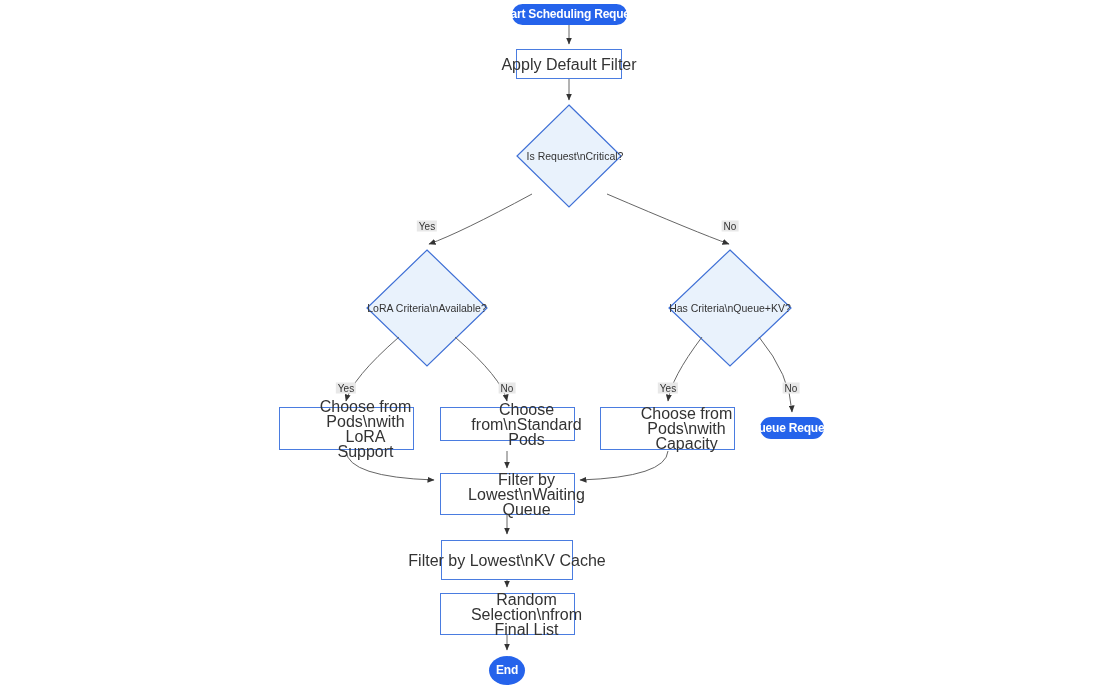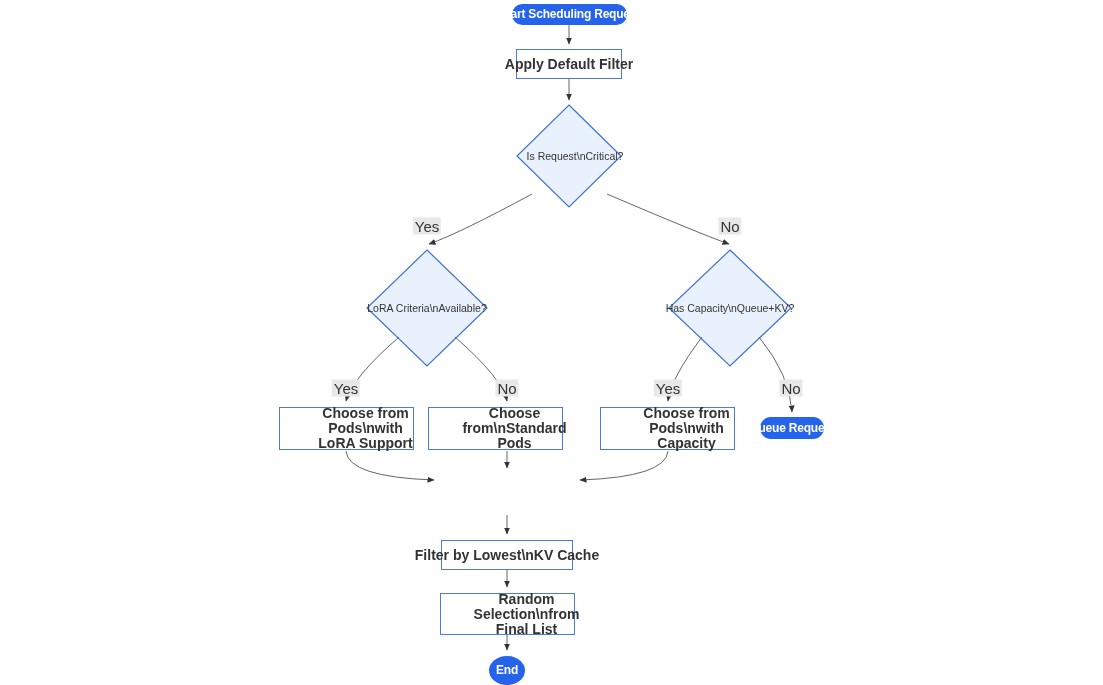--- a/index.html
+++ b/index.html
@@ -5,48 +5,48 @@
   html,body { margin:0; padding:0; background:#fff; }
   #canvas {
     position:relative; width:1103px; height:685px; background:#ffffff;
     font-family:"Liberation Sans", sans-serif; color:#333; overflow:hidden;
   }
   #edges { position:absolute; left:0; top:0; width:1103px; height:685px; }
 
   .node {
     position:absolute; box-sizing:border-box;
     display:flex; align-items:center; justify-content:center;
-    text-align:center; font-size:14px; line-height:15px; color:#333;font-weight:bold;
+    text-align:center; font-size:16px; line-height:15px; color:#333;
   }
   .rect { background:#ffffff; border:1px solid #4a7ce0; }
   .pill {
     background:#2563eb; color:#ffffff; font-weight:bold;
     font-size:12px; white-space:nowrap; letter-spacing:-0.2px;
   }
   .ml { white-space:pre-line;padding-left:38px; }
   .sl { white-space:nowrap; }
 
   .diamond-label {
     position:absolute; transform:translate(-50%,-50%);
     white-space:nowrap; font-size:10.5px; color:#333;
   }
   .edge-label {
     position:absolute; transform:translate(-50%,-50%);
-    background:#e8e8e8; padding:0 2px; font-size:15px; color:#333;
+    background:#e8e8e8; padding:0 2px; font-size:10px; color:#333;
   }
 
   
   #n-start        { left:512px; top:4px;   width:115px; height:21px; border-radius:11px; }
   #n-apply        { left:516px; top:49px;  width:106px; height:30px; }
   #n-choose-lora  { left:279px; top:407px; width:135px; height:43px; }
-  #n-choose-std   { left:428px; top:407px; width:135px; height:43px; }
+  #n-choose-std   { left:440px; top:407px; width:135px; height:34px; }
   #n-choose-cap   { left:600px; top:407px; width:135px; height:43px; }
   #n-drop         { left:760px; top:417px; width:64px;  height:22px; border-radius:11px; }
   #n-filter-queue { left:440px; top:473px; width:135px; height:42px; }
-  #n-filter-kv    { left:441px; top:540px; width:132px; height:30px; }
+  #n-filter-kv    { left:441px; top:540px; width:132px; height:40px; }
   #n-random       { left:440px; top:593px; width:135px; height:42px; }
   #n-end          { left:489px; top:656px; width:36px;  height:29px; border-radius:50%; }
 
   #l-critical { left:569px; top:156px;padding-left:12px; }
   #l-lora     { left:427px; top:308px;text-align:center; }
   #l-capacity { left:730px; top:308px; }
 
   #el-critical-yes { left:427px; top:226px; }
   #el-critical-no  { left:730px; top:226px; }
   #el-lora-yes     { left:346px; top:388px; }
@@ -98,31 +98,33 @@
 LoRA Support</div>
 
   <div class="node rect ml" id="n-choose-std">Choose from\nStandard
 Pods</div>
 
   <div class="node rect ml" id="n-choose-cap">Choose from Pods\nwith
 Capacity</div>
 
   <div class="node pill" id="n-drop">Queue Request</div>
 
+  <div class="node rect ml" id="n-filter-queue">Filter by Lowest\nWaiting
+Queue</div>
 
   <div class="node rect sl" id="n-filter-kv">Filter by Lowest\nKV Cache</div>
 
   <div class="node rect ml" id="n-random">Random Selection\nfrom
 Final List</div>
 
   <div class="node pill" id="n-end">End</div>
 
   <div class="diamond-label" id="l-critical">Is Request\nCritical?</div>
   <div class="diamond-label" id="l-lora">LoRA Criteria\nAvailable?</div>
-  <div class="diamond-label" id="l-capacity">Has Capacity\nQueue+KV?</div>
+  <div class="diamond-label" id="l-capacity">Has Criteria\nQueue+KV?</div>
 
   <span class="edge-label" id="el-critical-yes">Yes</span>
   <span class="edge-label" id="el-critical-no">No</span>
   <span class="edge-label" id="el-lora-yes">Yes</span>
   <span class="edge-label" id="el-lora-no">No</span>
   <span class="edge-label" id="el-capacity-yes">Yes</span>
   <span class="edge-label" id="el-capacity-no">No</span>
 
 </div>
 

